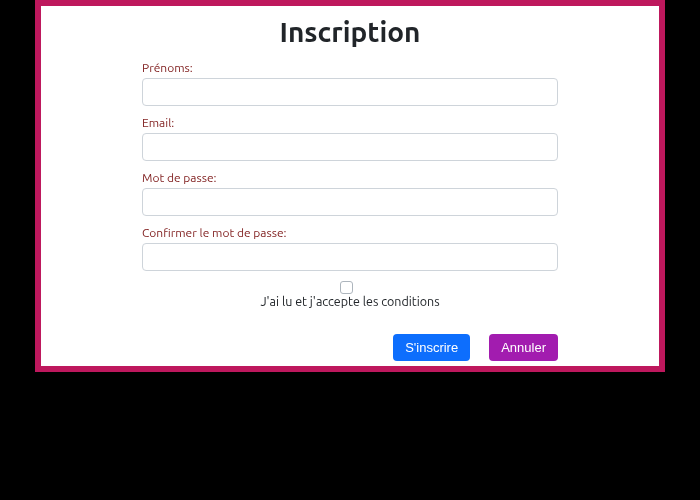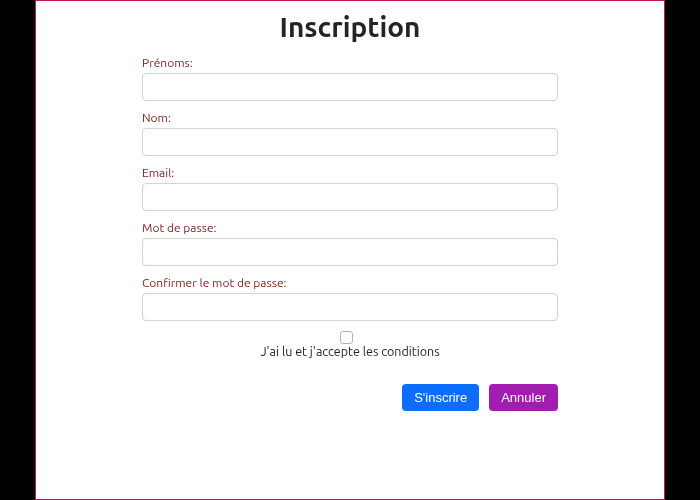--- a/index.html
+++ b/index.html
@@ -9,23 +9,23 @@
     }
     body {
       font-family: -apple-system, BlinkMacSystemFont, "Segoe UI", Ubuntu, "Helvetica Neue", sans-serif;
       background: #000;
       width: 700px;
       height: 500px;
       overflow: hidden;
     }
     .page {
       background: #fff;
-      border: 1px solid #be185d;
+      border: 6px solid #be185d;
       width: 630px;
-      height: 500px;
+      height: 372px;
       margin: 0 auto;
       padding: 10px 40px;
     }
     .container {
       width: 416px;
       margin: 0 auto;
     }
     h1 {
       text-align: center;
       font-size: 28px;
@@ -73,21 +73,21 @@
     }
     .checkbox-group label {
       margin: 0;
       font-weight: 400;
       font-size: 12.5px;
       color: #212529;
     }
     .button-row {
       display: flex;
       justify-content: flex-end;
-      gap: 10px;
+      gap: 19px;
     }
     .btn {
       padding: 6px 12px;
       font-size: 13px;
       font-weight: 400;
       border: none;
       border-radius: 4px;
       cursor: pointer;
       color: #fff;
     }
@@ -103,24 +103,20 @@
 
 <div class="page">
   <div class="container">
     <h1>Inscription</h1>
 
     <div class="form-group">
       <label>Prénoms:</label>
       <input type="text" class="form-control" value="" style="">
     </div>
 
-    <div class="form-group">
-      <label>Nom:</label>
-      <input type="text" class="form-control" value="" style="">
-    </div>
 
     <div class="form-group">
       <label>Email:</label>
       <input type="text" class="form-control" value="" style="">
     </div>
 
     <div class="form-group">
       <label>Mot de passe:</label>
       <input type="password" class="form-control" value="" style="">
     </div>

